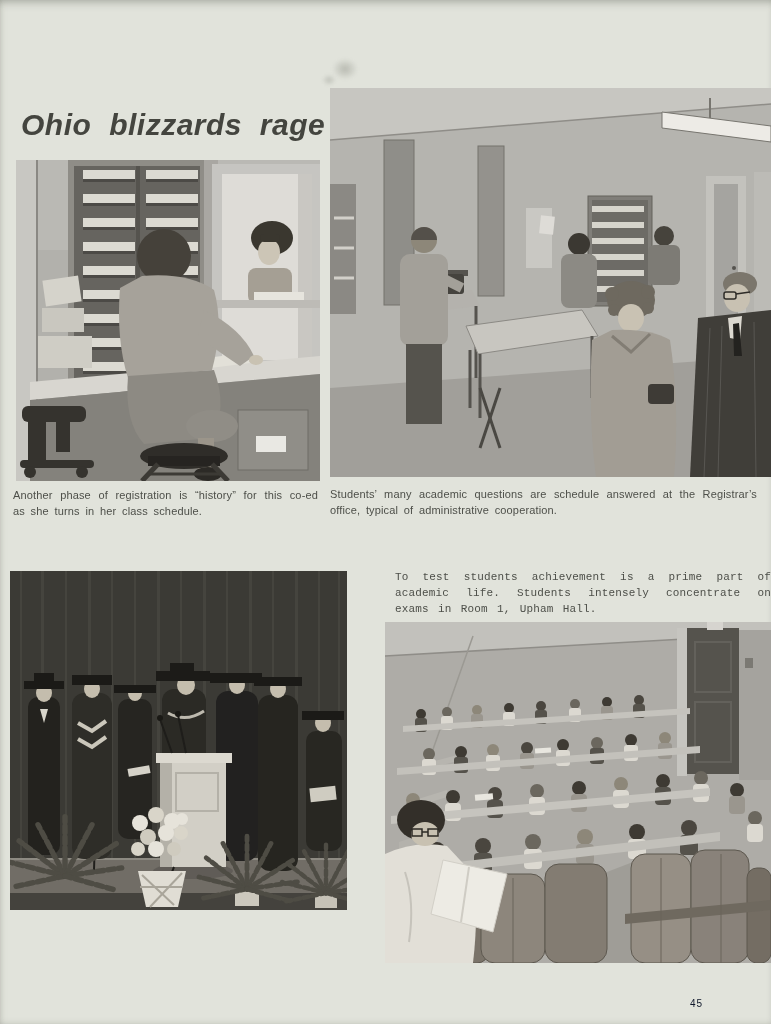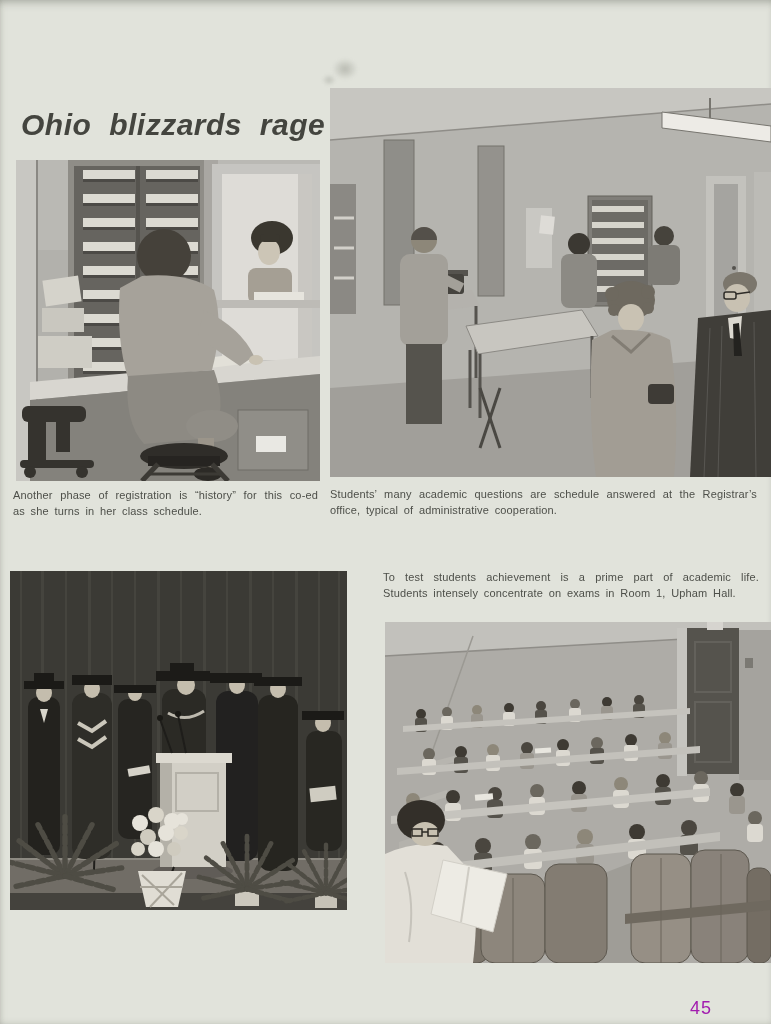--- a/index.html
+++ b/index.html
@@ -21,25 +21,25 @@
   .photo-registrar{left:330px;top:88px;width:441px;height:389px;}
   .photo-commencement{left:10px;top:571px;width:337px;height:339px;}
   .photo-examhall{left:385px;top:622px;width:386px;height:341px;}
   .caption{
     position:absolute;margin:0;color:#4d4f49;
     font-size:11px;line-height:16px;letter-spacing:0.15px;word-spacing:2.5px;
     text-align:justify;
   }
   .cap-registration{left:13px;top:487px;width:305px;}
   .cap-registrar{left:330px;top:486px;width:427px;}
-  .cap-examhall{left:383px;top:569px;width:376px;}
+  .cap-examhall{left:395px;top:569px;width:376px;font-family:Liberation Mono, monospace;}
   .cap-commencement{left:11px;top:916px;width:358px;}
   .page-number{
     position:absolute;left:690px;top:998px;width:34px;
-    font-size:18px;color:#a21caf;letter-spacing:1px;
+    font-size:10px;color:#0f172a;letter-spacing:1px;
   }
   .smudge{
     position:absolute;left:332px;top:58px;width:26px;height:22px;border-radius:50%;
     background:radial-gradient(ellipse at center, rgba(120,122,112,.38), rgba(120,122,112,0) 70%);
     filter:blur(1.5px);
   }
   .smudge2{
     position:absolute;left:322px;top:74px;width:14px;height:12px;border-radius:50%;
     background:radial-gradient(ellipse at center, rgba(120,122,112,.30), rgba(120,122,112,0) 70%);
     filter:blur(1.5px);

